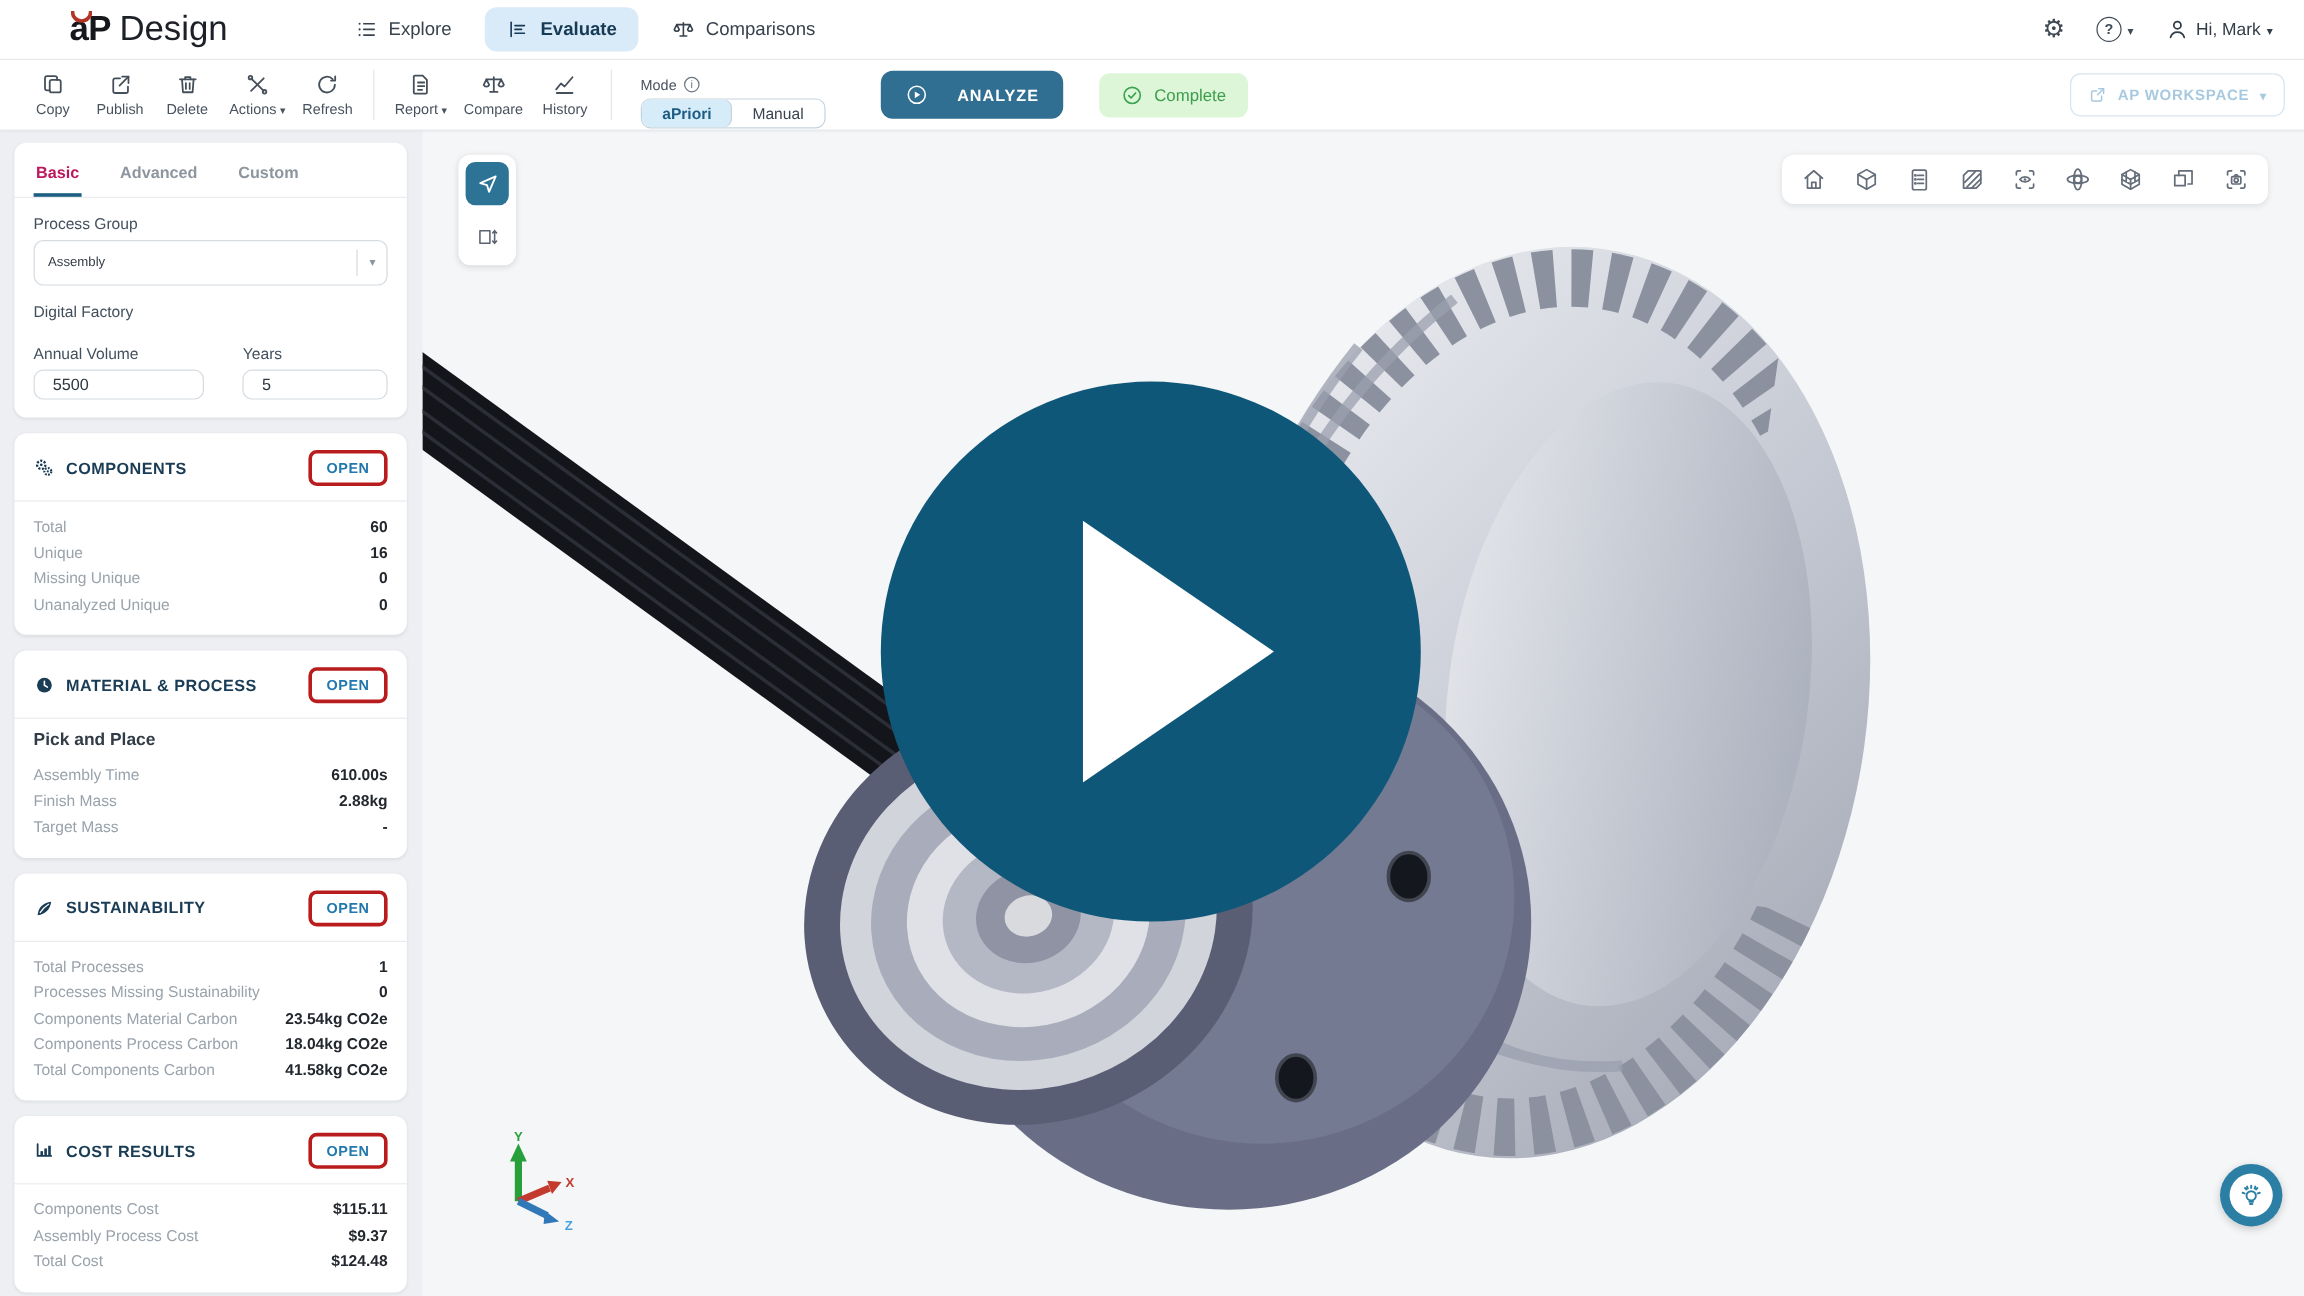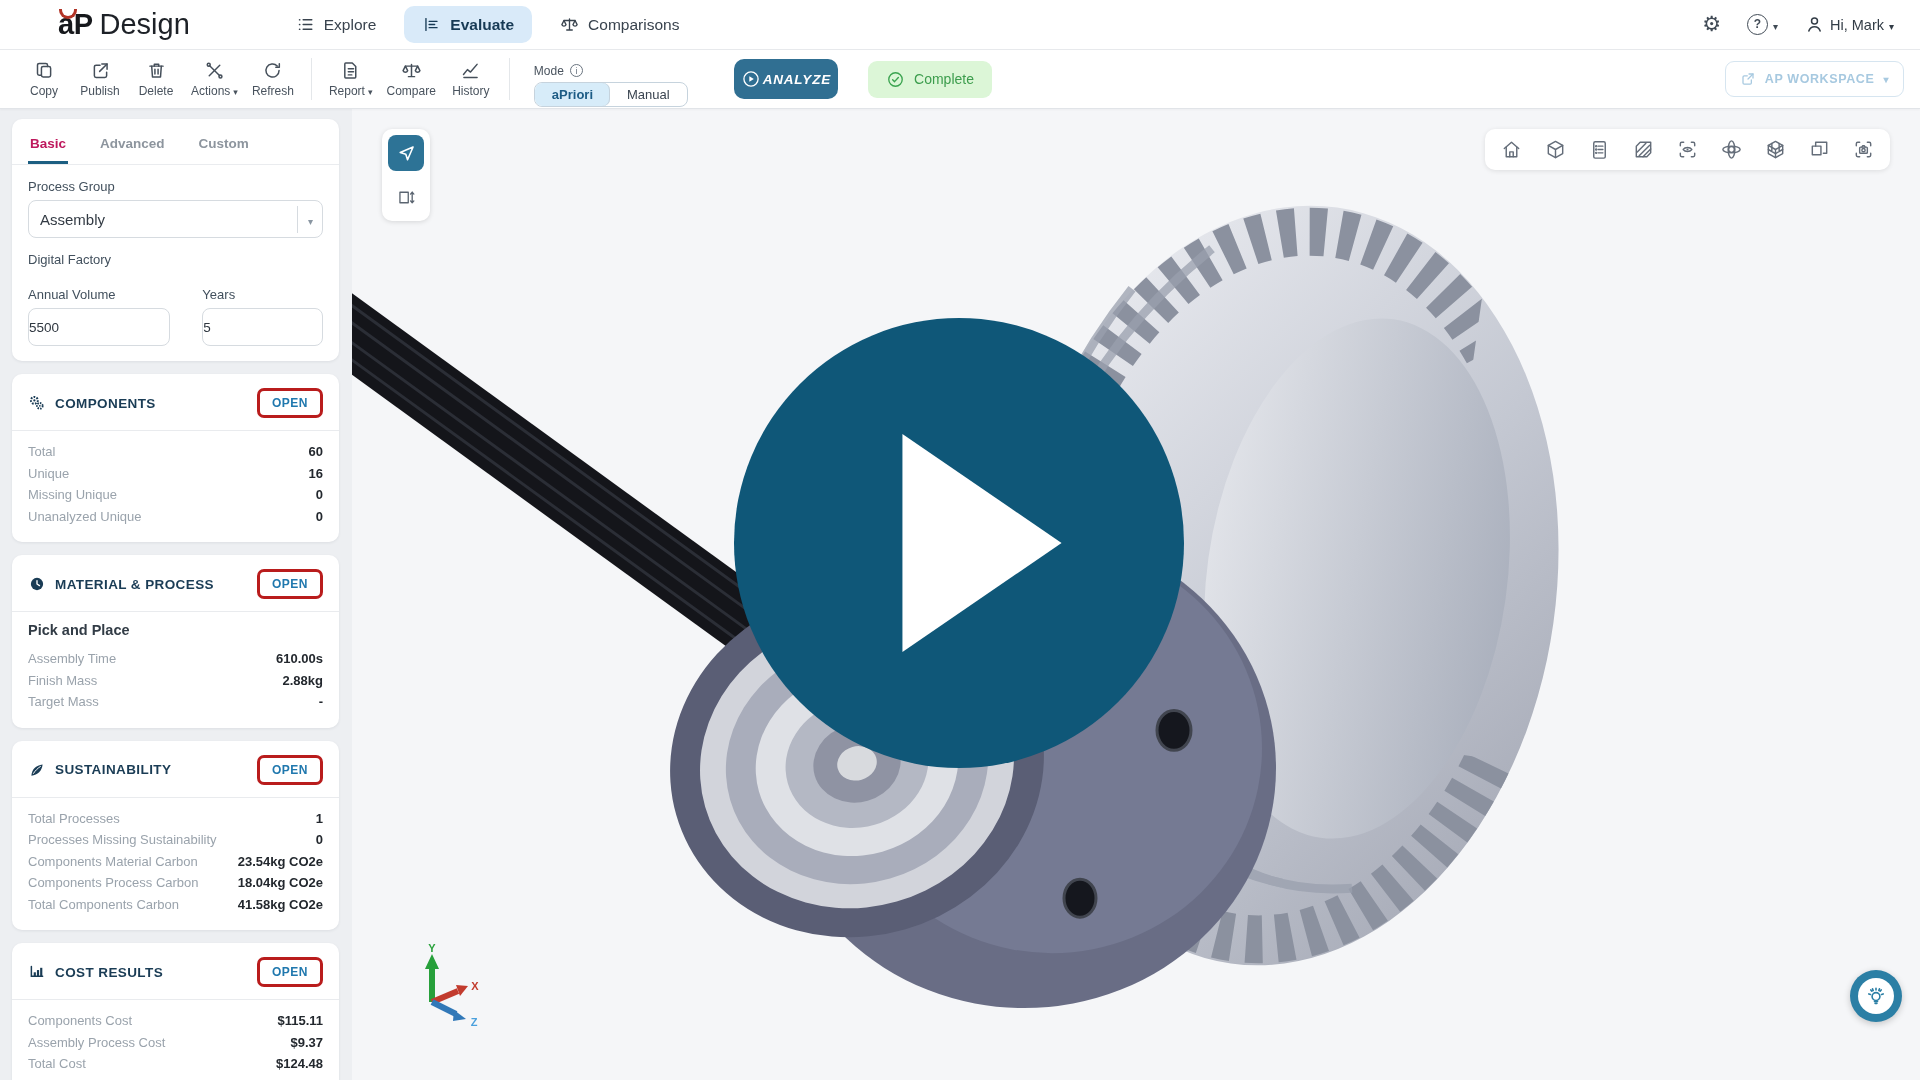--- a/index.html
+++ b/index.html
@@ -44,47 +44,47 @@
   .tb-label { font-size:12px; display:flex; align-items:center; gap:3px; color:#49535e; }
   .tb-label .chev-down::after { font-size:9px; color:#49535e; }
   .tb-divider { width:1px; height:42px; background:#e4e7ea; margin:0 10px; }
   .mode-block { display:flex; flex-direction:column; gap:4px; margin:12px 16px 0 14px; }
   .mode-label { font-size:12px; color:#49535e; display:flex; align-items:center; gap:6px; }
   .info-icon { width:13px; height:13px; border:1.3px solid #6a7480; border-radius:50%; position:relative; }
   .info-icon::after { content:"i"; position:absolute; left:50%; top:50%; transform:translate(-50%,-55%); font-size:9px; color:#6a7480; }
   .mode-toggle { display:flex; border:1px solid #c6d3dd; border-radius:8px; overflow:hidden; background:#fff; width:max-content; }
   .mode-opt { padding:4px 17px; font-size:13px; color:#3a4450; cursor:pointer; }
   .mode-opt.selected { background:#d7ecf9; color:#1d5c85; font-weight:700; box-shadow:inset -1px 0 0 #c6d3dd; border-radius:7px; }
-  .analyze-btn { margin-left:30px; display:flex; align-items:center; gap:2px; background:#306f92; color:#fff;
-    font-weight:700; font-size:13.5px; letter-spacing:.8px; padding:10px 7px; border-radius:10px; cursor:pointer;font-style:italic; }
+  .analyze-btn { margin-left:30px; display:flex; align-items:center; gap:24px; background:#306f92; color:#fff;
+    font-weight:700; font-size:13.5px; letter-spacing:.8px; padding:10px 20px; border-radius:10px; cursor:pointer; }
   .analyze-btn svg { width:20px; height:20px; }
   .status-badge { margin-left:30px; display:flex; align-items:center; gap:9px; background:#dcf6d7; color:#3c9d4d;
     font-size:14px; padding:9px 18px; border-radius:9px; }
   .status-badge svg { width:19px; height:19px; }
   .workspace-btn { margin-left:auto; display:flex; align-items:center; gap:9px; border:1.5px solid #d6e5f0;
     color:#a7c9e0; font-size:12.5px; font-weight:700; letter-spacing:.6px; padding:9px 14px; border-radius:9px;
     background:#fff; cursor:pointer; }
   .workspace-btn svg { width:16px; height:16px; }
   .workspace-btn .chev-down::after { font-size:10px; }
 
   
   .sidebar { position:absolute; top:109px; left:0; width:352px; bottom:0; padding:10px 13px 6px 12px; overflow:hidden; }
   .card { background:#fff; border-radius:10px; box-shadow:0 1px 3px rgba(25,39,52,.08); padding:14px 16px 15px; margin-bottom:13px; }
   .tabs { display:flex; gap:30px; margin:0 -16px; padding:0 16px; border-bottom:1px solid #eaecef; }
   .tab { font-size:13.5px; font-weight:600; color:#8d959e; padding:3px 2px 10px; border-bottom:3px solid transparent; cursor:pointer; }
   .tab.active { color:#be185d; border-bottom-color:#1c5f82; }
   .field-label { font-size:13px; color:#42505d; margin:14px 0 6px; }
   .select { height:38px; border:1px solid #d6dbe0; border-radius:8px; display:flex; align-items:center;
-    justify-content:space-between; padding-left:11px; font-size:15px; color:#333b44; cursor:pointer; background:#fff; }
+    justify-content:space-between; padding-left:11px; font-size:11px; color:#333b44; cursor:pointer; background:#fff; }
   .sel-chev { border-left:1px solid #d6dbe0; align-self:center; padding:5px 9px 5px 10px; color:#8a96a2; }
   .sel-chev::after { font-size:10px; }
   .inputs-row { display:flex; gap:32px; }
   .inp-group { flex:1; }
   .inp-group.wide { flex:1.18; }
-  .text-input { width:100%; height:38px; border:1px solid #d6dbe0; border-radius:8px; padding:0 0;
+  .text-input { width:100%; height:25px; border:1px solid #d6dbe0; border-radius:8px; padding:0 15px;
     font-size:13.5px; color:#2f3740; font-family:inherit; background:#fff; }
   .panel-header { display:flex; align-items:center; gap:9px; }
   .panel-icon svg { width:18px; height:18px; display:block; }
   .panel-title { font-size:13.5px; font-weight:700; color:#1a3c55; letter-spacing:.4px; flex:1; }
   .open-btn { border:3px solid #b91c1c; color:#2078ae; font-size:12px; font-weight:700; letter-spacing:.5px;
     padding:5px 12px; border-radius:7px; background:#fff; cursor:pointer; }
   .panel-divider { height:1px; background:#e9ebee; margin:12px -16px 10px; }
   .stat-row { display:flex; justify-content:space-between; font-size:13px; line-height:21.5px; gap:10px; }
   .stat-label { color:#9aa3ac; }
   .stat-value { color:#23282e; font-weight:700; white-space:nowrap; }

